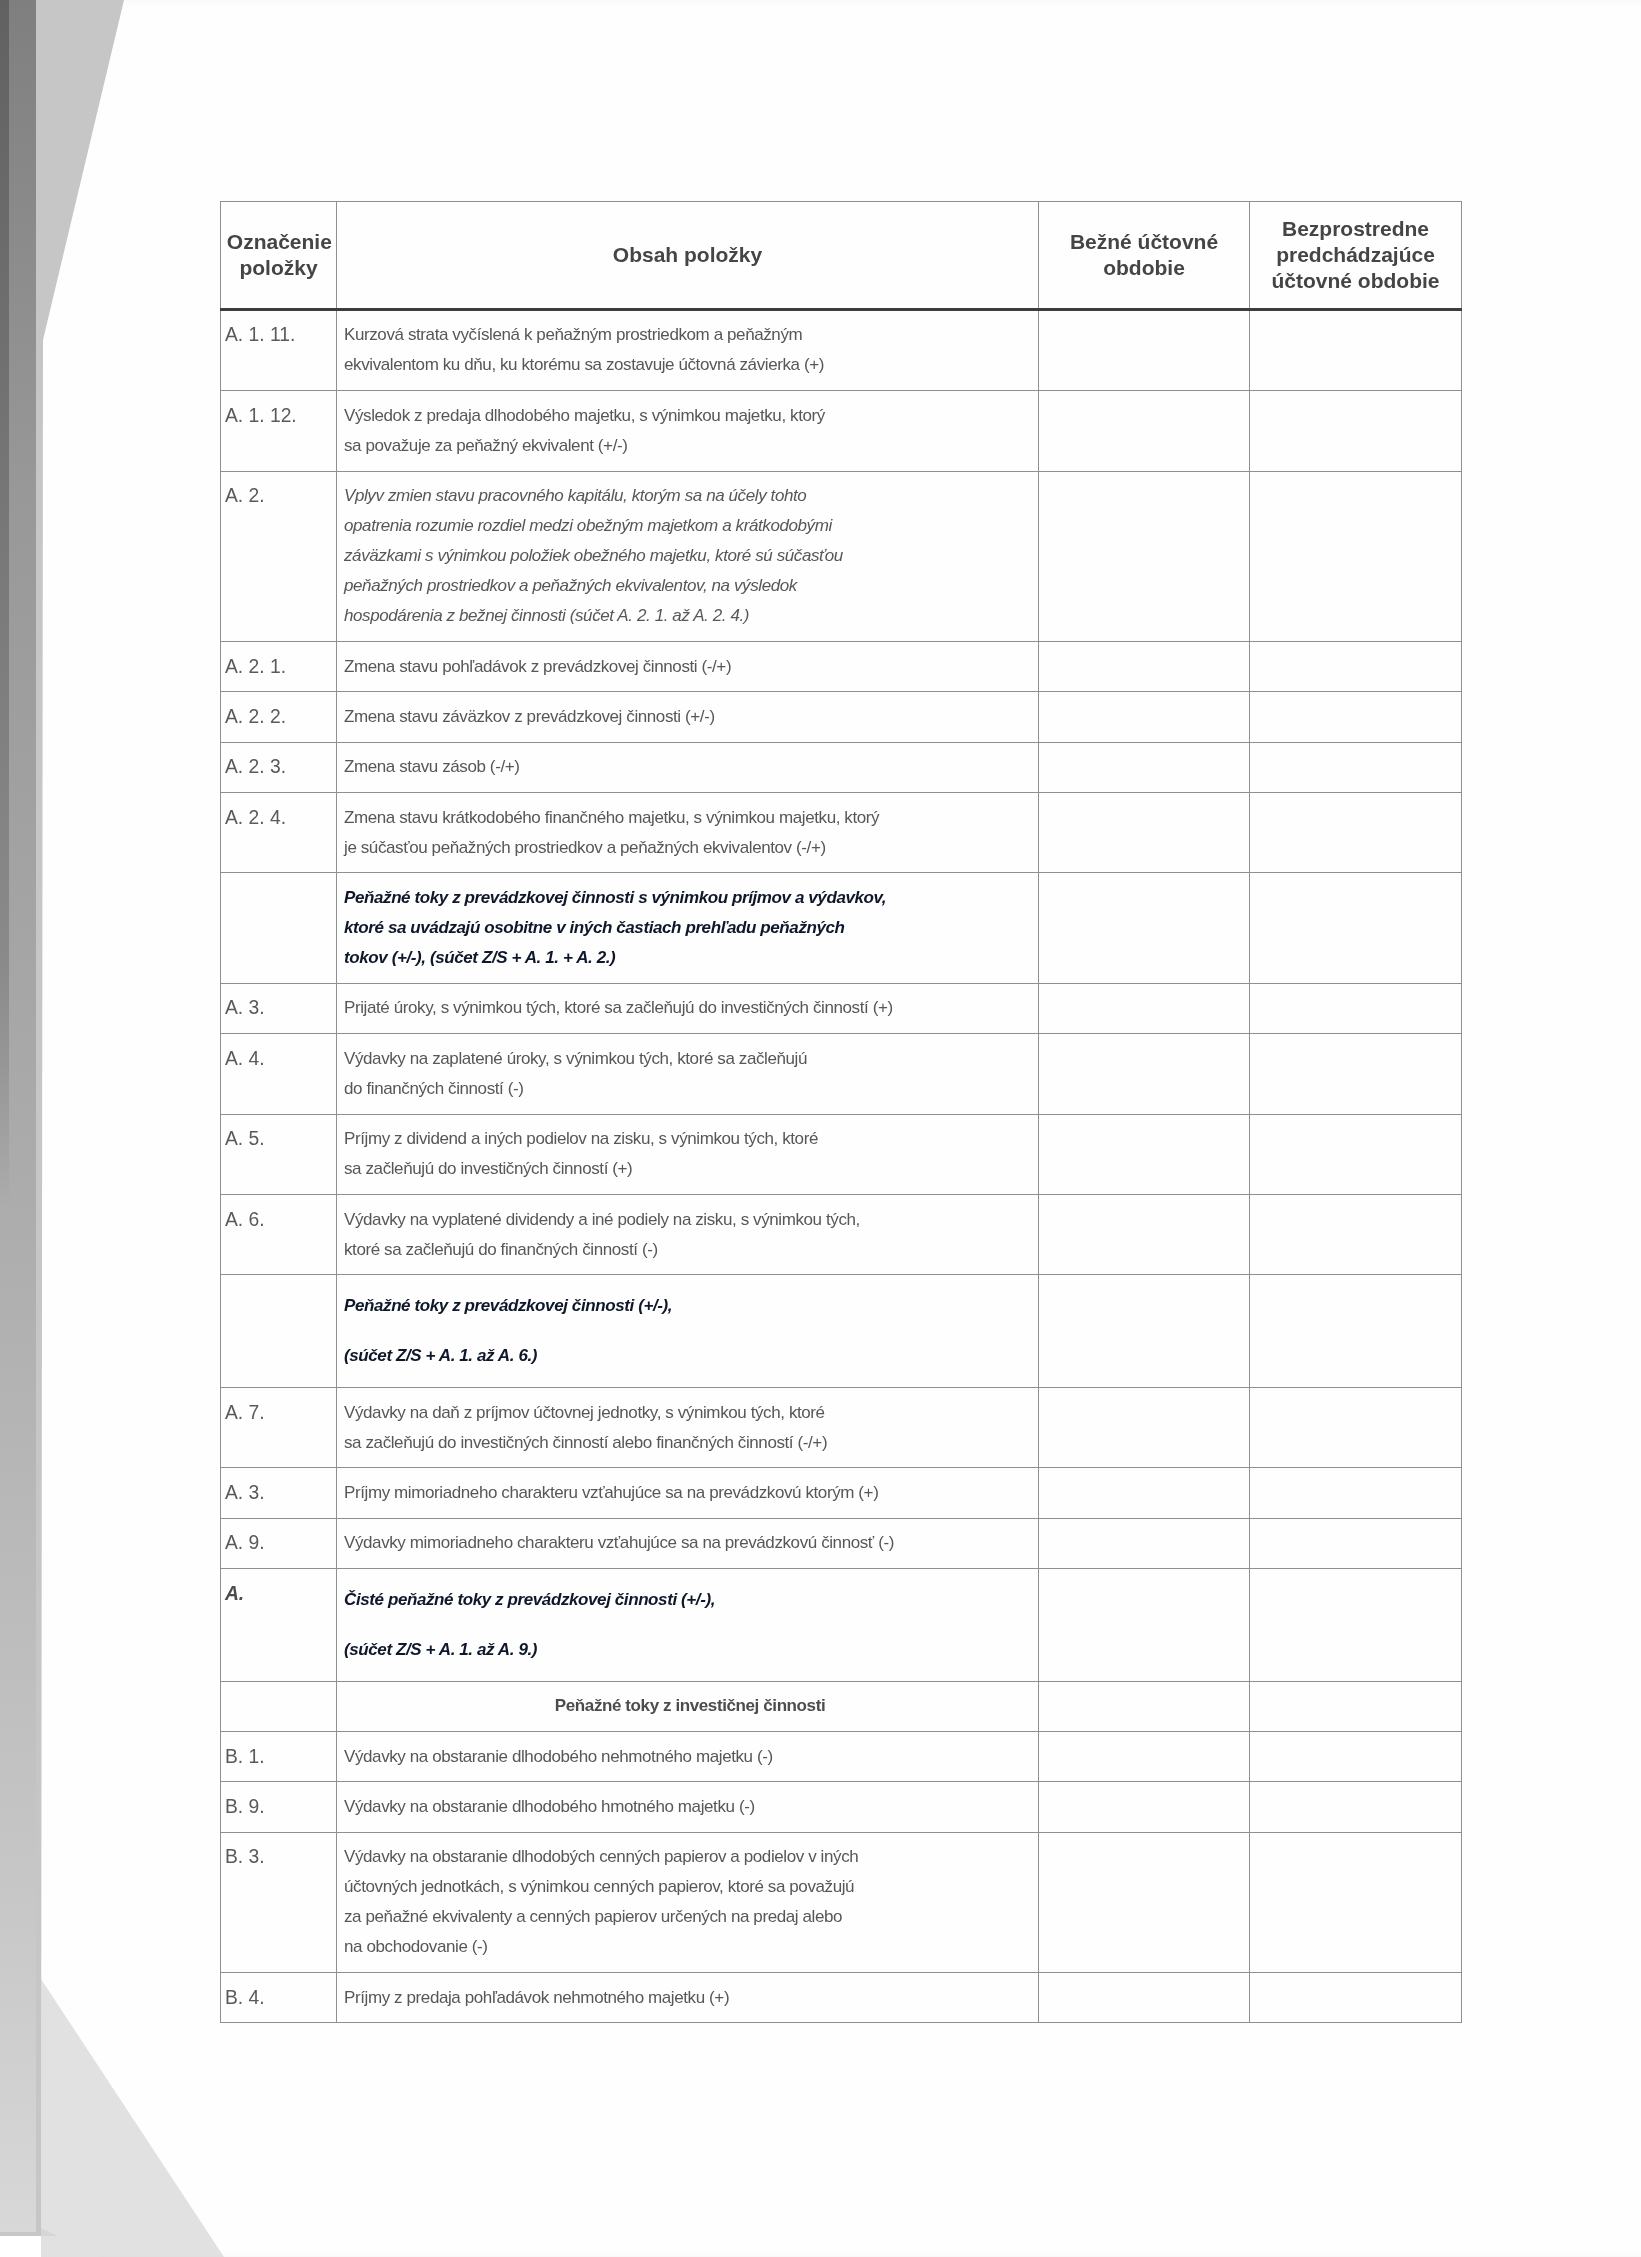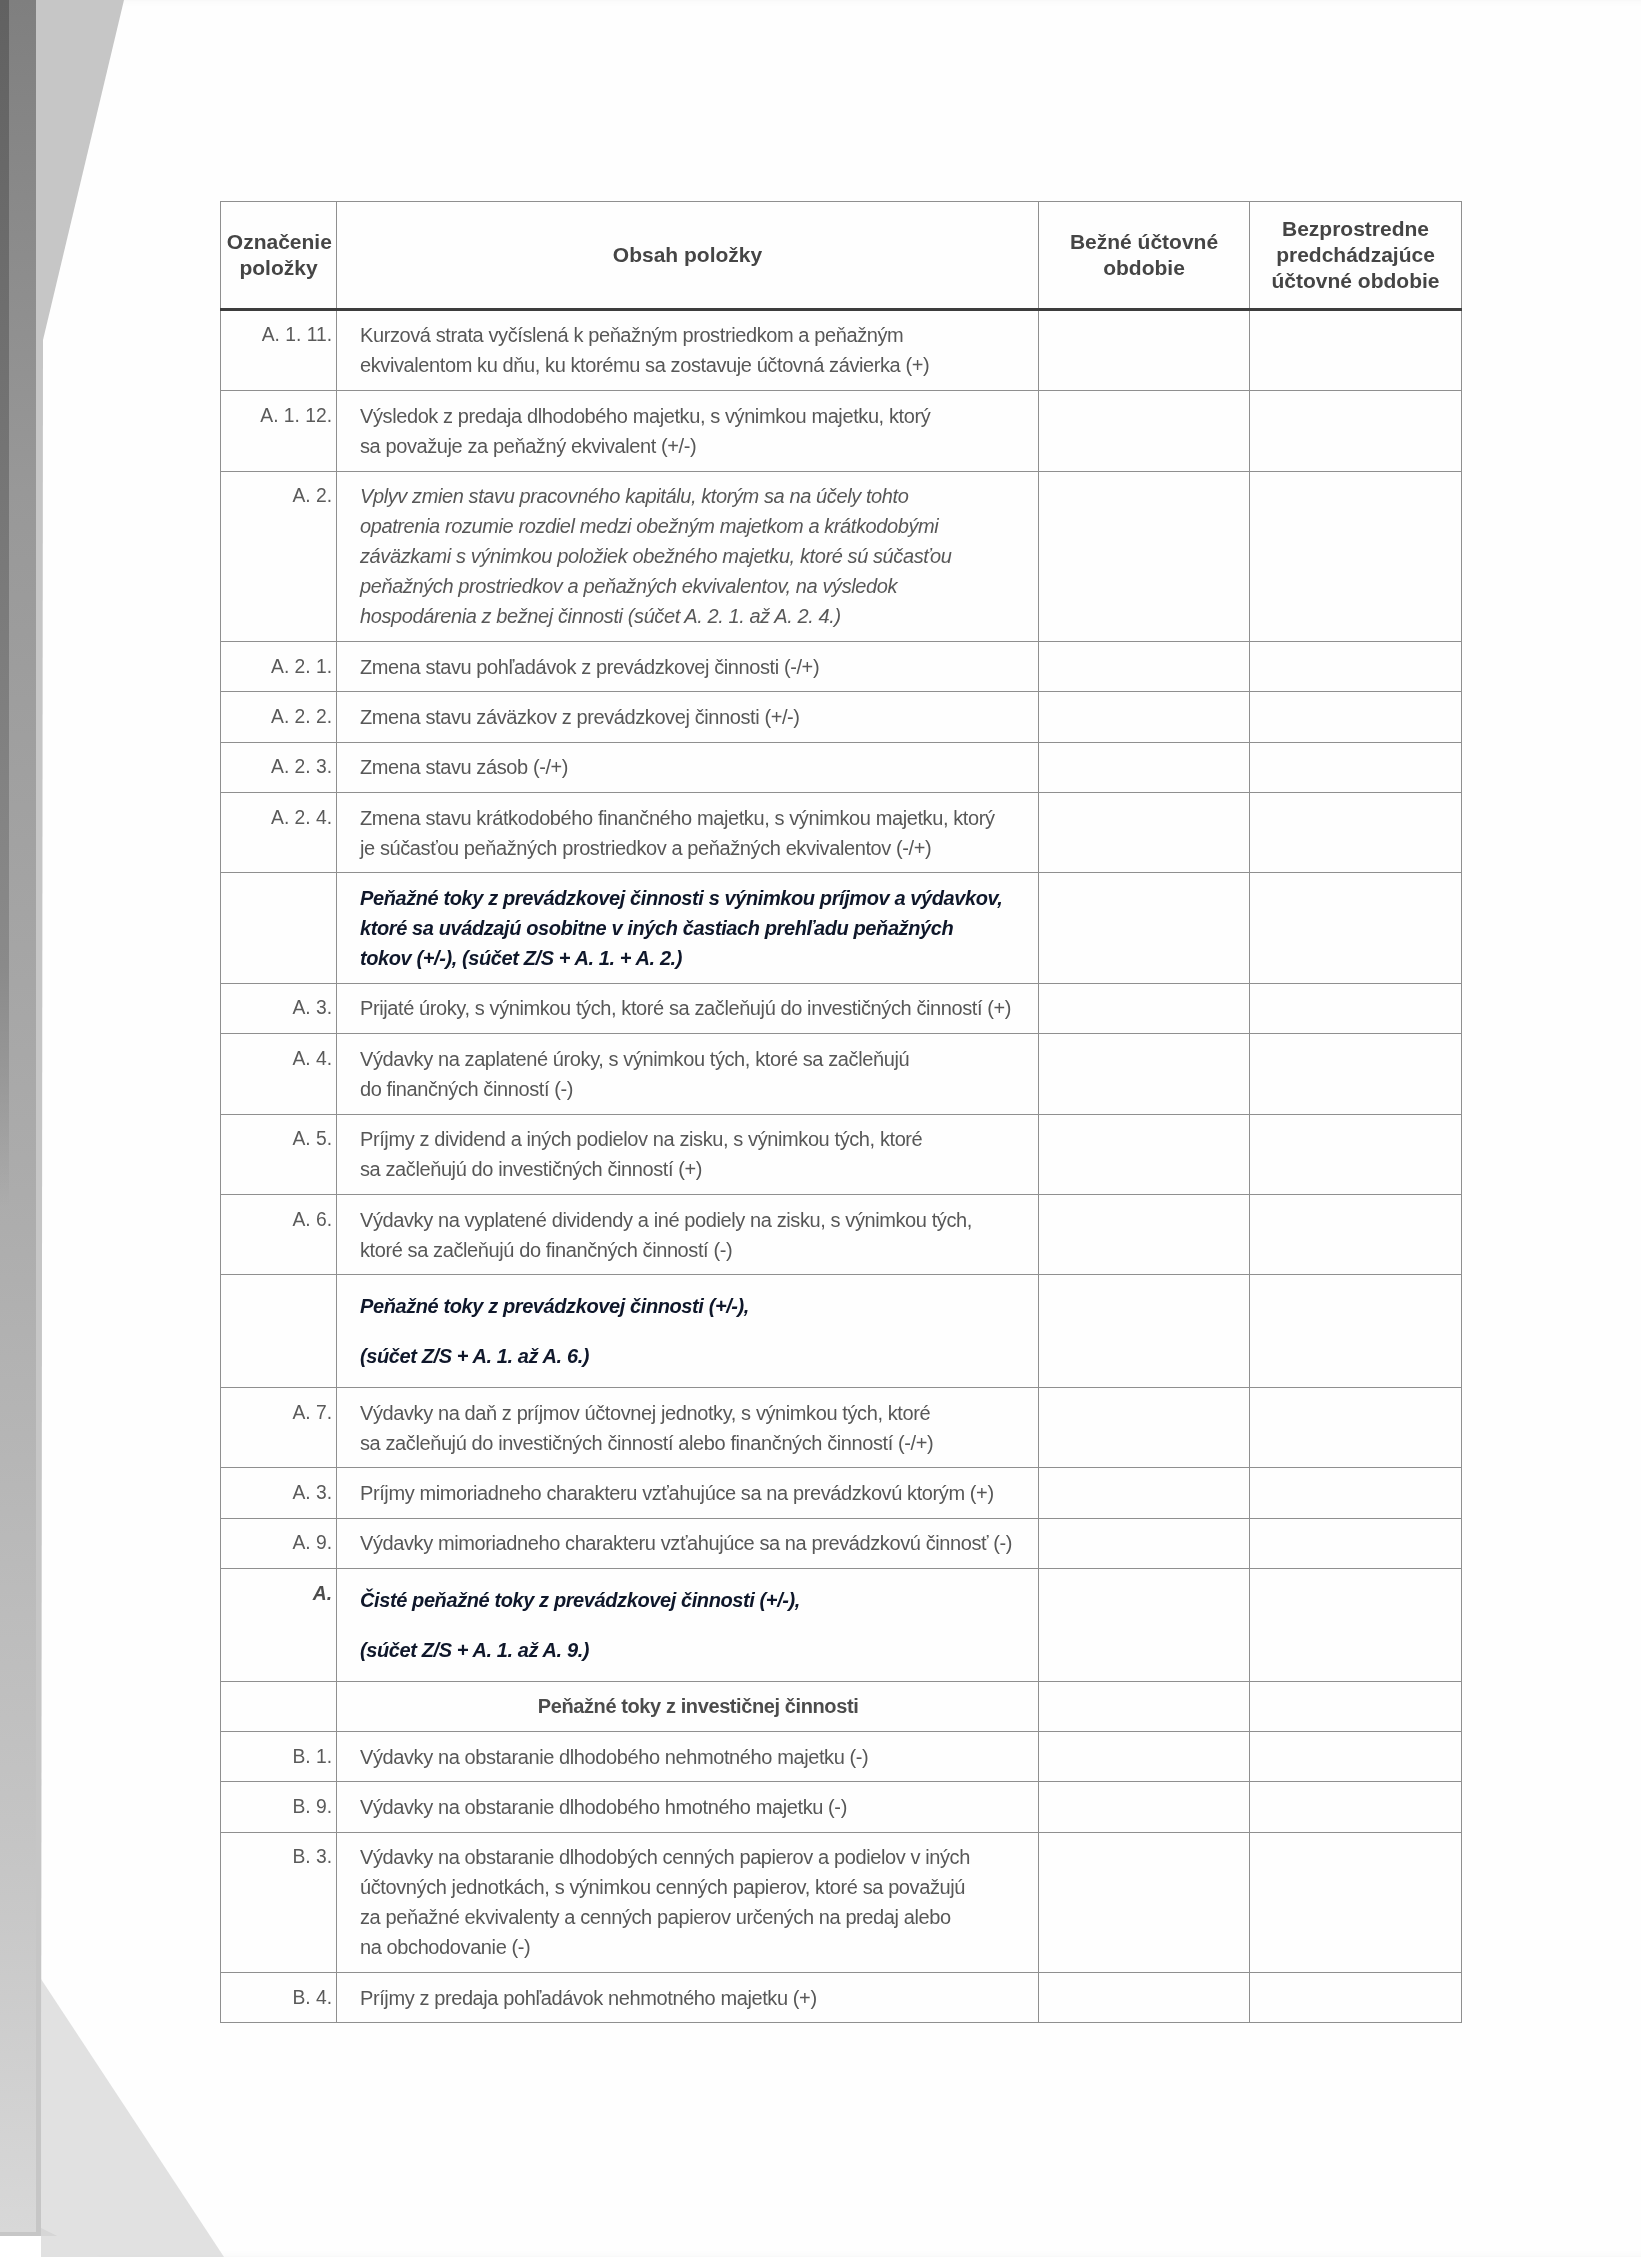--- a/index.html
+++ b/index.html
@@ -30,26 +30,26 @@
   col.c-val1{width:211px;}
   col.c-val2{width:212px;}
   th,td{border:1.9px solid #8f8f8f;}
   thead th{
     height:98px;vertical-align:middle;text-align:center;
     font-size:21px;line-height:26px;font-weight:bold;color:#454545;
     border-bottom:3.9px solid #3d3d3d;padding:3.9px 5.8px;
   }
   td{vertical-align:top;padding:9.7px 0 9.7px 0;}
   td.code-cell{
-    text-align:right;font-size:19.3px;line-height:30px;color:#5a5a5a;
+    text-align:left;font-size:19.3px;line-height:30px;color:#5a5a5a;
     padding-left:3.9px;padding-right:3.9px;
   }
   td.obsah-cell{
-    font-size:20px;line-height:30px;letter-spacing:-0.4px;
-    padding-left:23px;padding-right:1.9px;white-space:pre-line;overflow:hidden;
+    font-size:17px;line-height:30px;letter-spacing:-0.4px;
+    padding-left:7px;padding-right:1.9px;white-space:pre-line;overflow:hidden;
   }
   tr.style-italic td.obsah-cell{font-style:italic;}
   tr.style-bold td.obsah-cell{font-weight:bold;color:#4c4c4c;text-align:center;}
   tr.style-bold-italic td.obsah-cell{font-weight:bold;font-style:italic;color:#0f172a;}
   tr.style-bold-italic td.code-cell{font-weight:bold;font-style:italic;color:#4c4c4c;}
   tr.gap-lines td.obsah-cell{line-height:50px;padding-top:5.8px;padding-bottom:5.8px;}
   td.value-cell{background:#fefefe;}
 </style>
 </head>
 <body>

